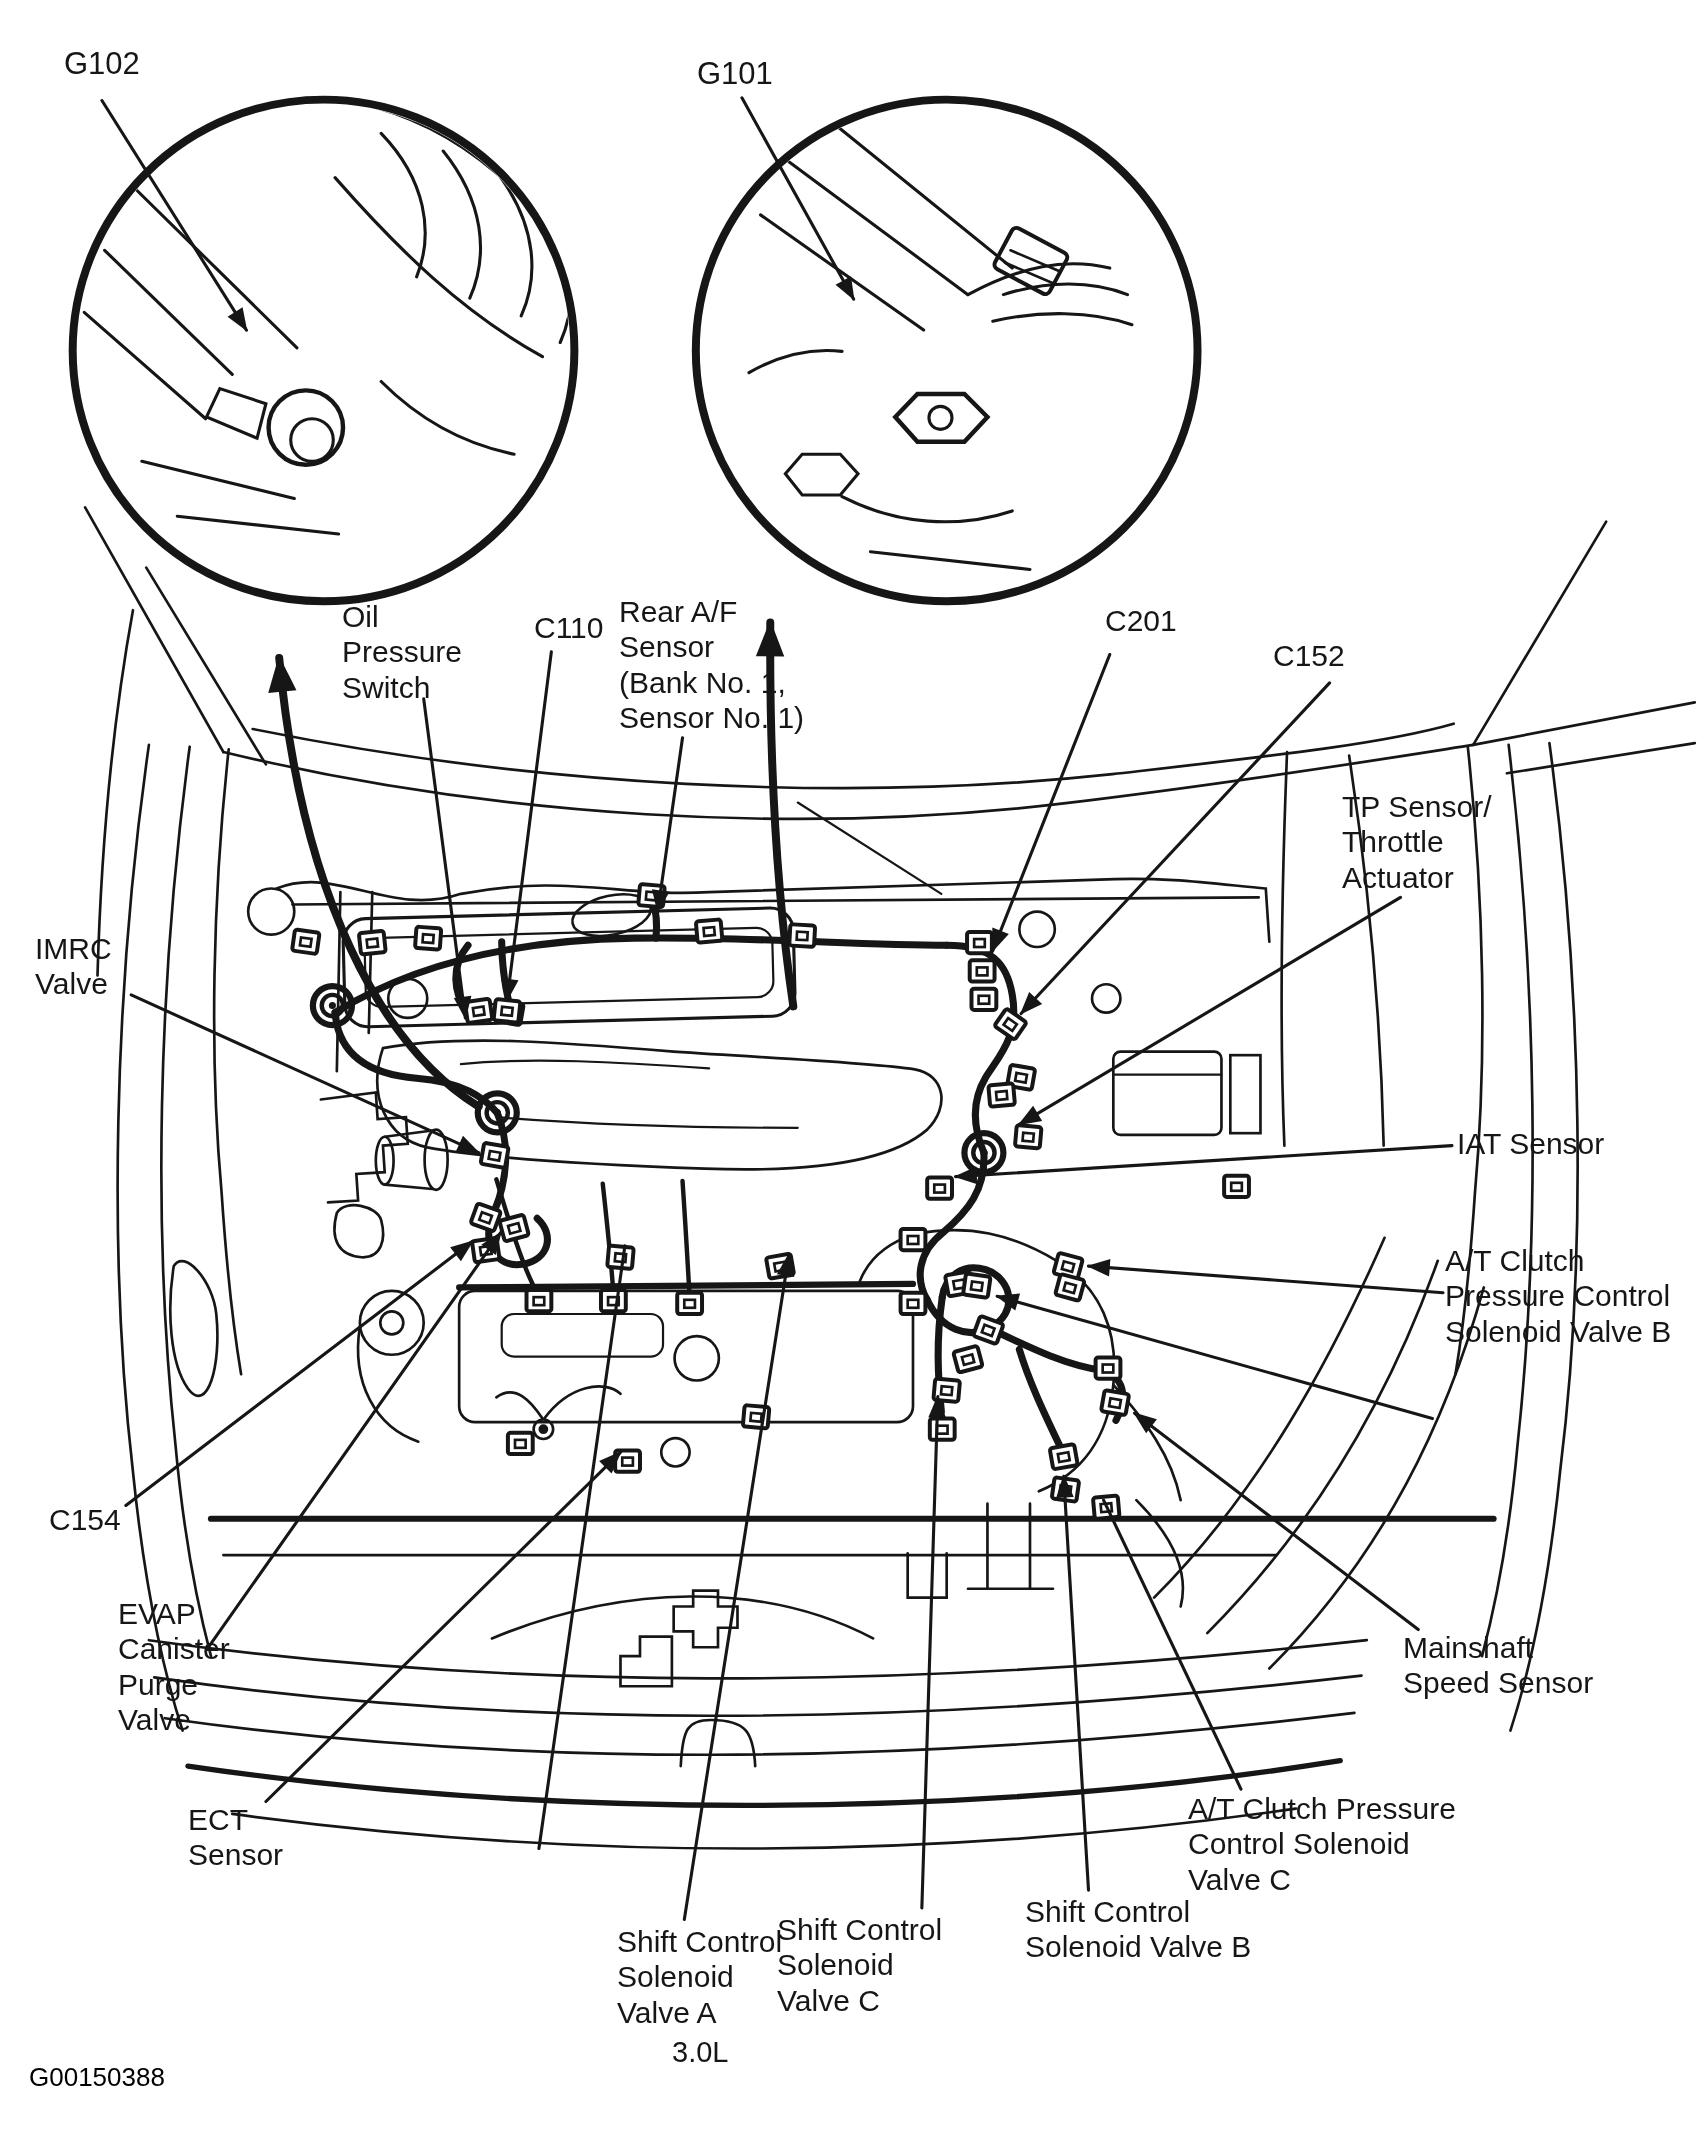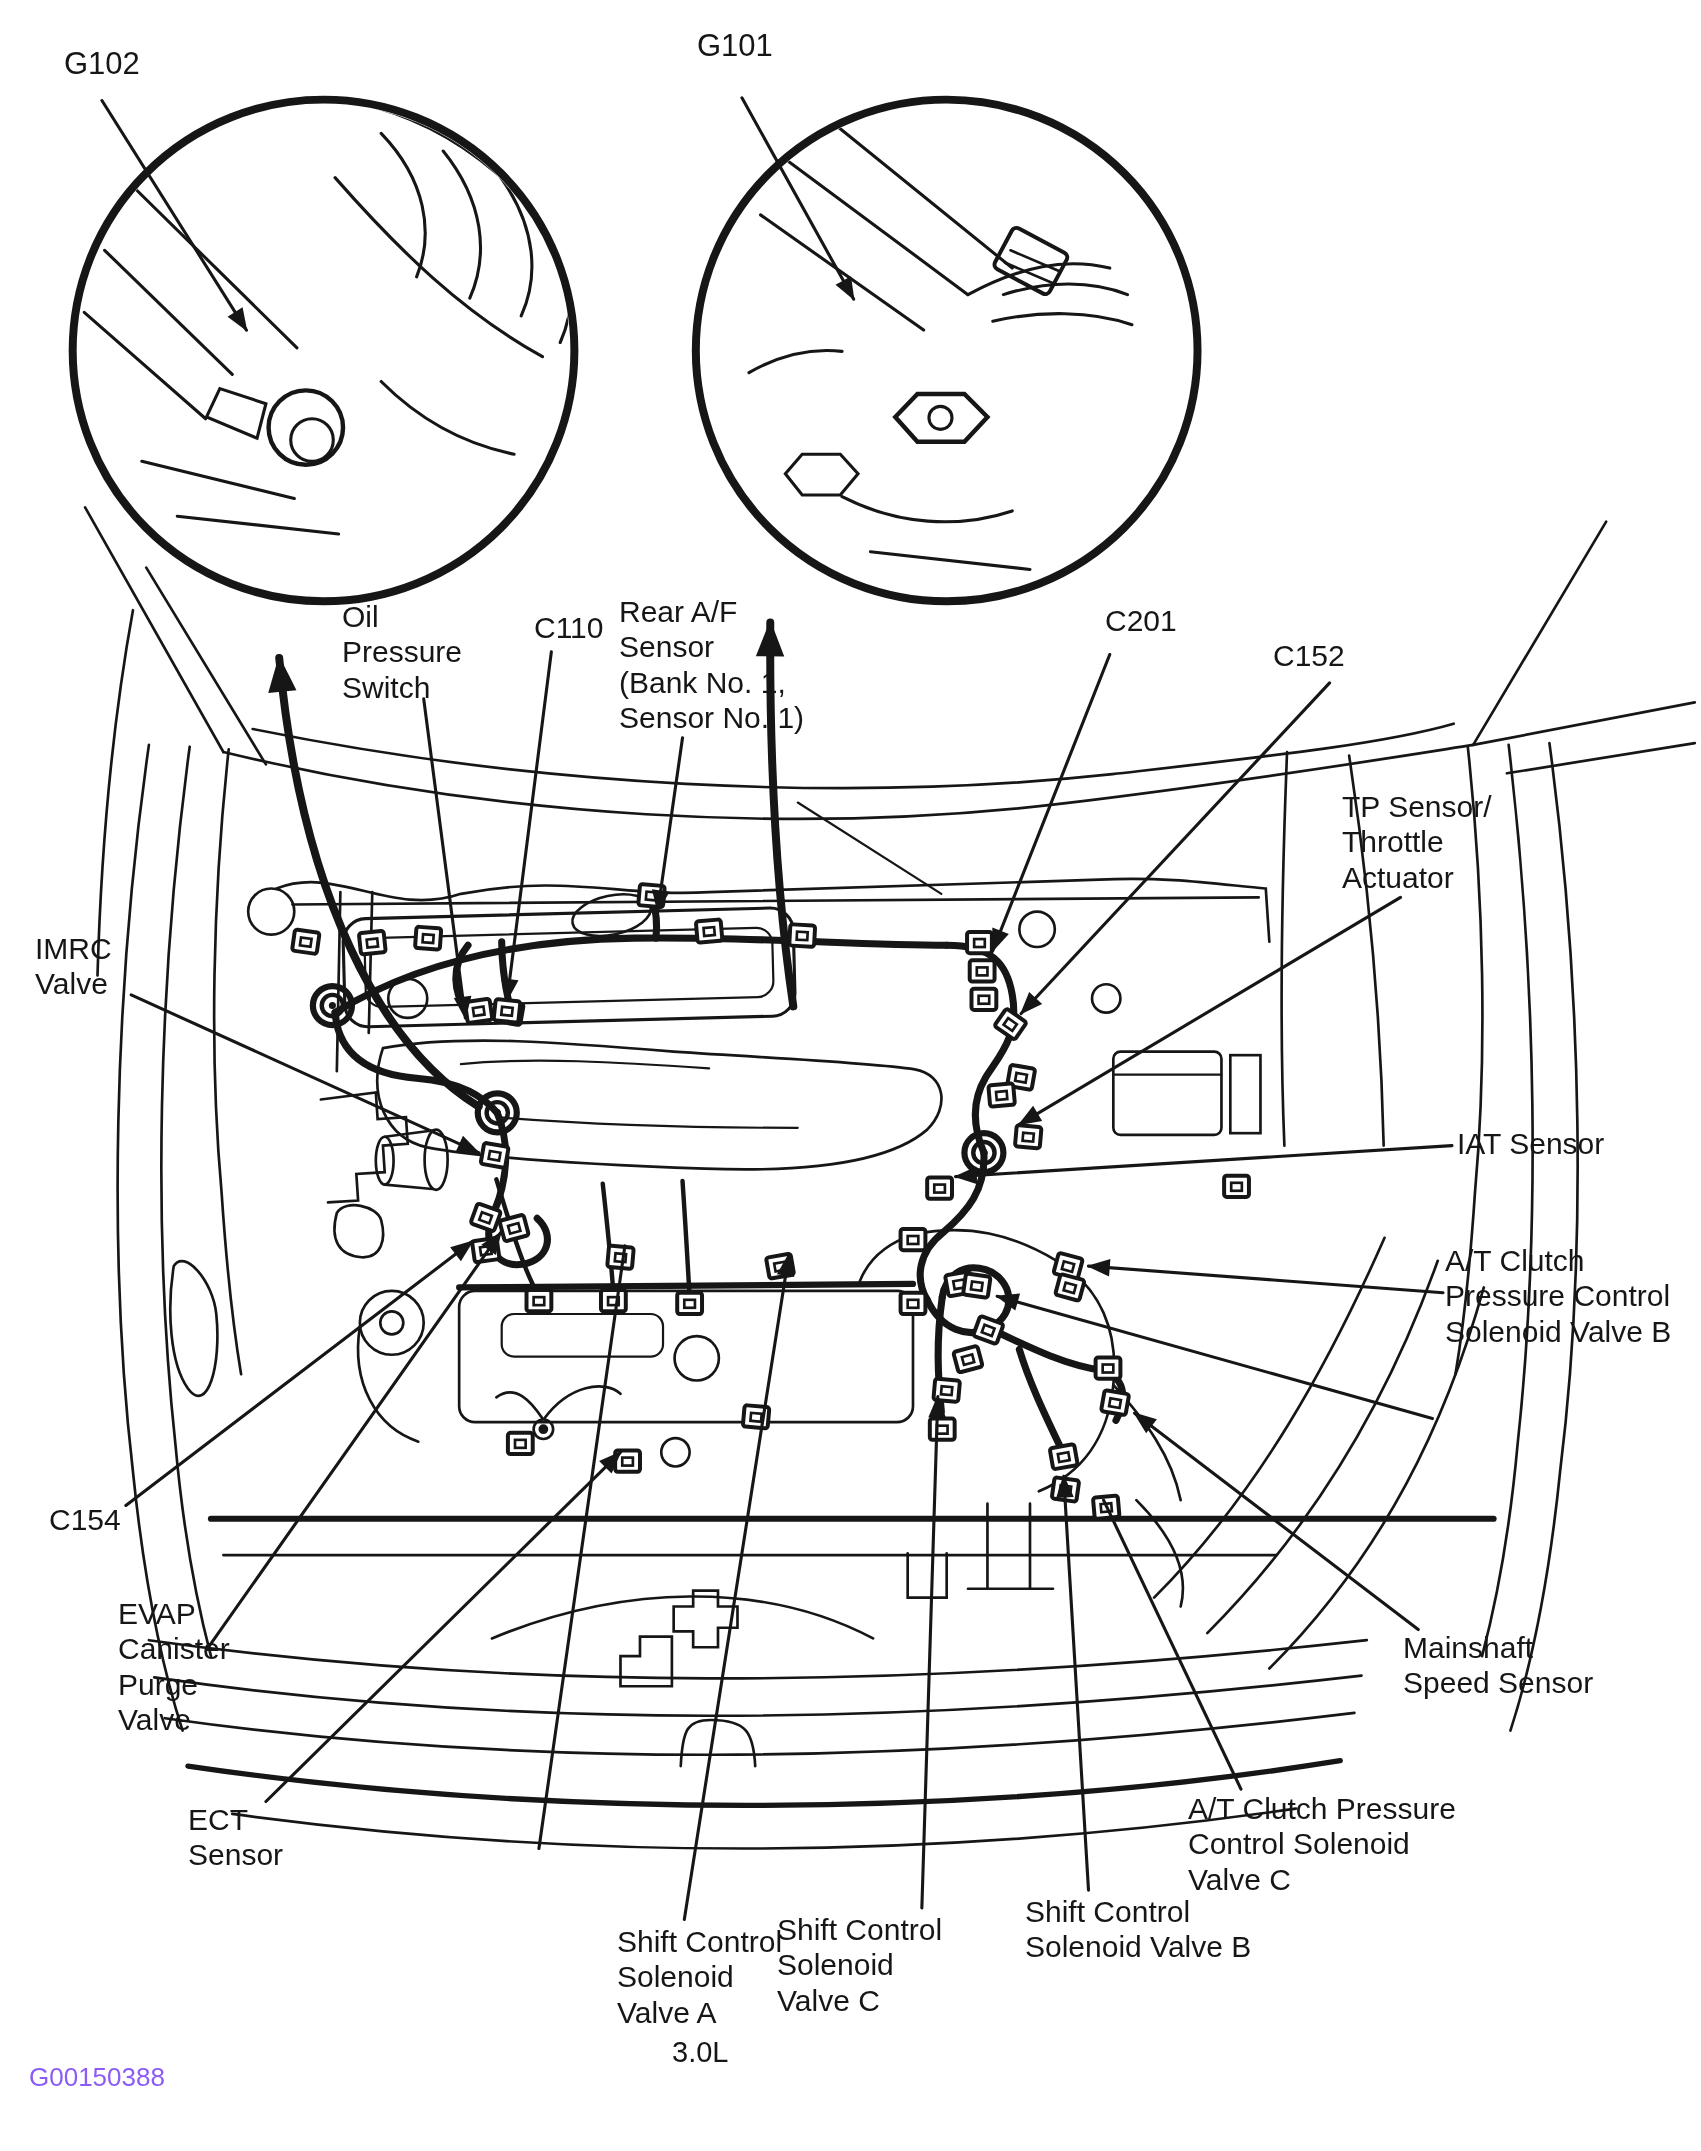--- a/index.html
+++ b/index.html
@@ -8,21 +8,21 @@
     font-family:"Liberation Sans","DejaVu Sans",sans-serif;color:#161616;
     overflow:hidden;
   }
   .stage svg{position:absolute;left:0;top:0;}
   .callout{
     position:absolute;white-space:pre-line;font-size:30px;line-height:1.18;
     color:#161616;letter-spacing:0;
   }
   .callout.big{font-size:31px;}
   .caption{position:absolute;font-size:29px;color:#161616;text-align:right;}
-  .fignum{position:absolute;font-size:26px;color:#8b5cf6;}
+  .fignum{position:absolute;font-size:26px;color:#000000;}
 </style>
 </head>
 <body>
 
 <div class="stage">
 
 <svg width="1701" height="2152" viewBox="0 0 1919 2427">
   <defs>
     <marker id="arr" markerUnits="userSpaceOnUse" markerWidth="30" markerHeight="24" refX="26" refY="12" orient="auto">
       <path d="M2,2 L28,12 L2,22 Z" fill="#161616"></path>
@@ -396,21 +396,21 @@
     <line x1="300" y1="2032" x2="700" y2="1638" marker-end="url(#arr)"></line>
     <line x1="608" y1="2085" x2="705" y2="1405"></line>
     <line x1="772" y1="2165" x2="890" y2="1415" marker-end="url(#arr)"></line>
     <line x1="1040" y1="2152" x2="1058" y2="1575" marker-end="url(#arr)"></line>
     <line x1="1228" y1="2132" x2="1200" y2="1665" marker-end="url(#arr)"></line>
     <line x1="1400" y1="2018" x2="1245" y2="1692"></line>
   </g>
 </svg>
 
 <div class="callout big" style="left:64px;top:46px">G102</div>
-<div class="callout big" style="left:697px;top:28px">G101</div>
+<div class="callout big" style="left:697px;top:56px">G101</div>
 <div class="callout" style="left:342px;top:599px">Oil
 Pressure
 Switch</div>
 <div class="callout" style="left:534px;top:610px">C110</div>
 <div class="callout" style="left:619px;top:594px">Rear A/F
 Sensor
 (Bank No. 1,
 Sensor No. 1)</div>
 <div class="callout" style="left:1105px;top:603px">C201</div>
 <div class="callout" style="left:1273px;top:638px">C152</div>

